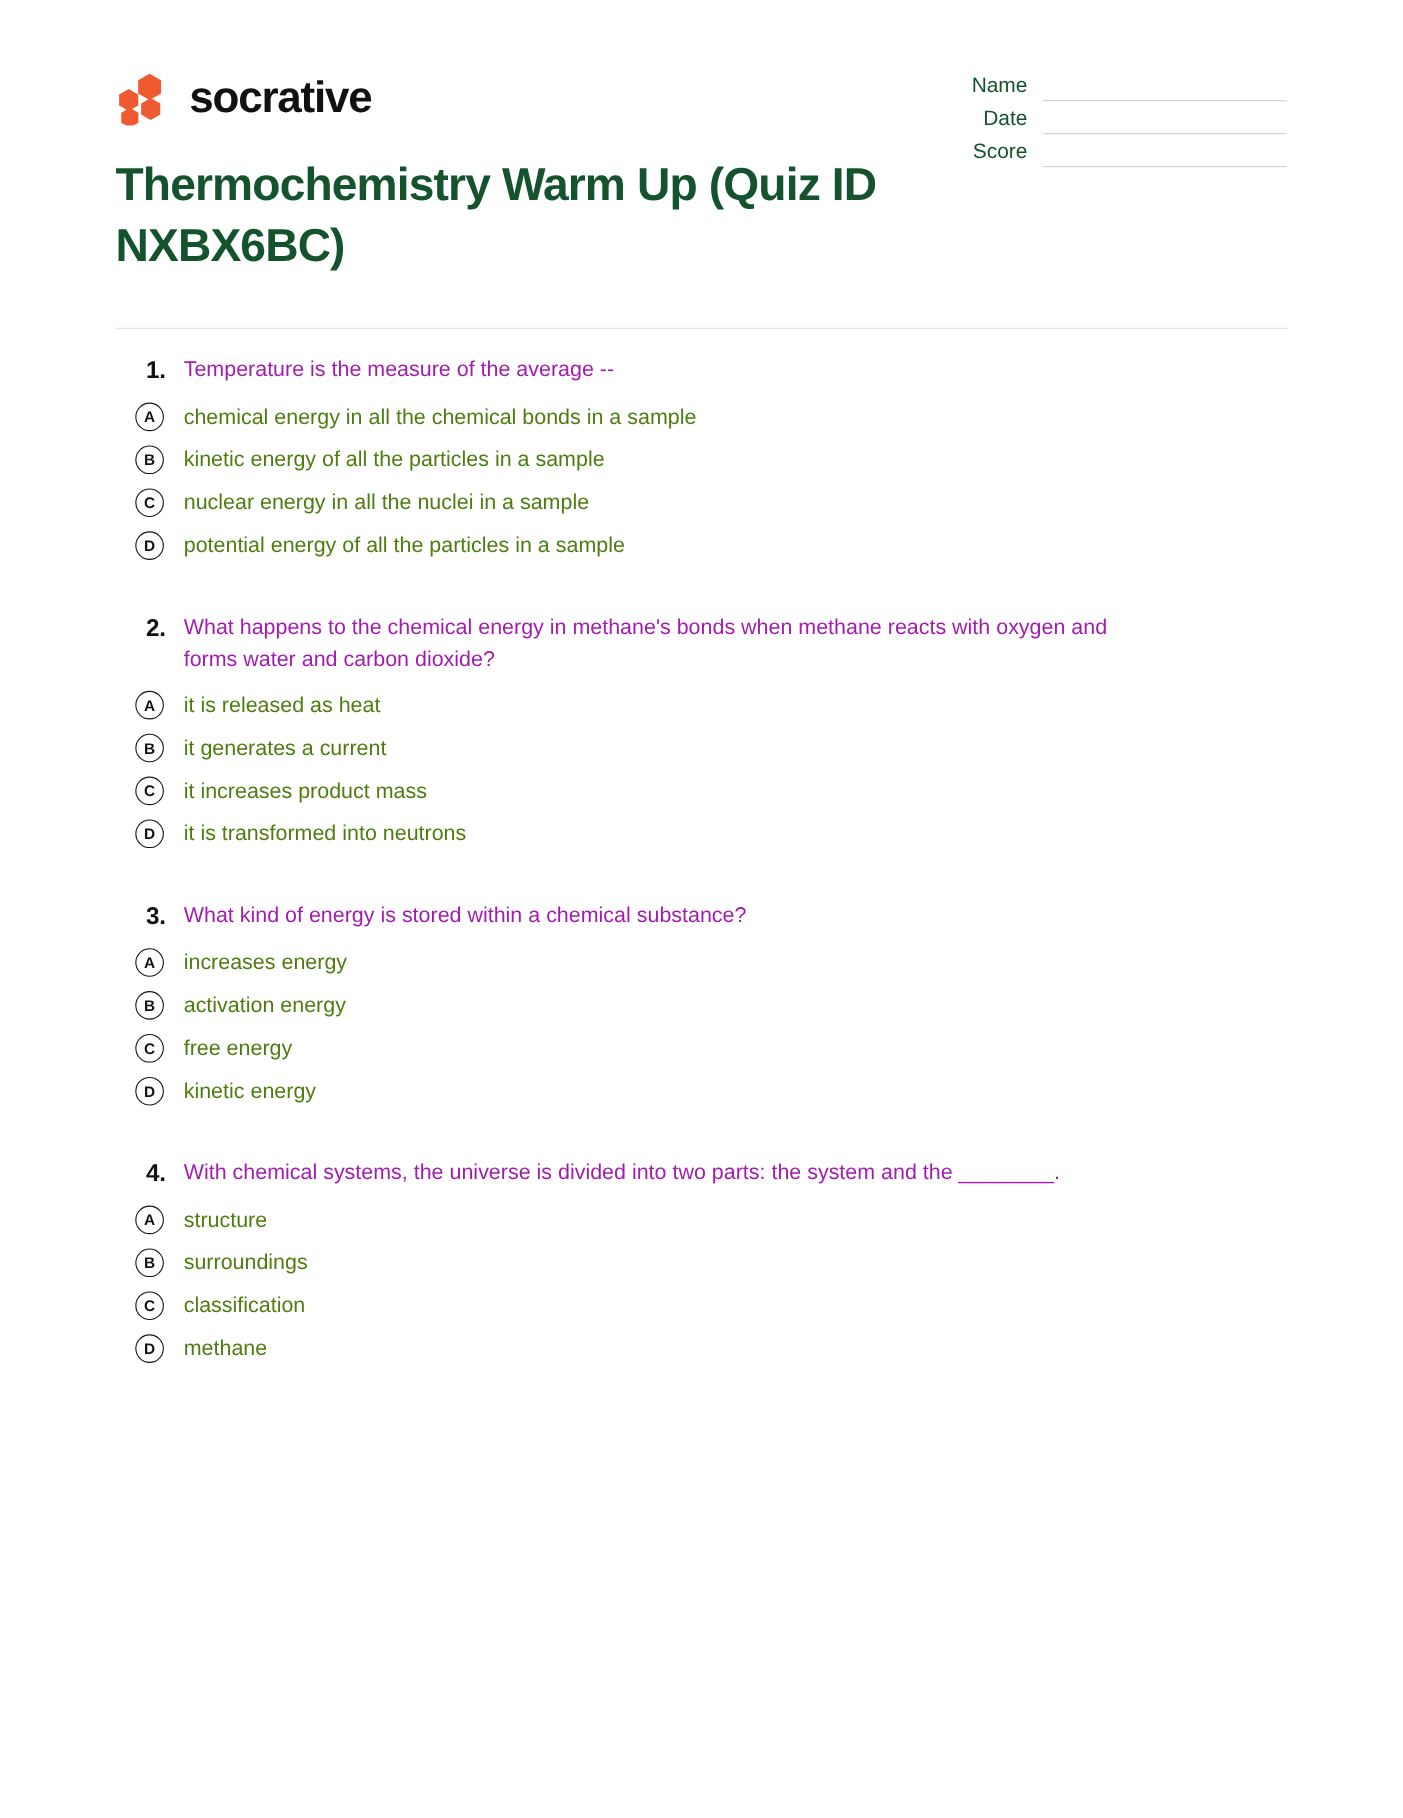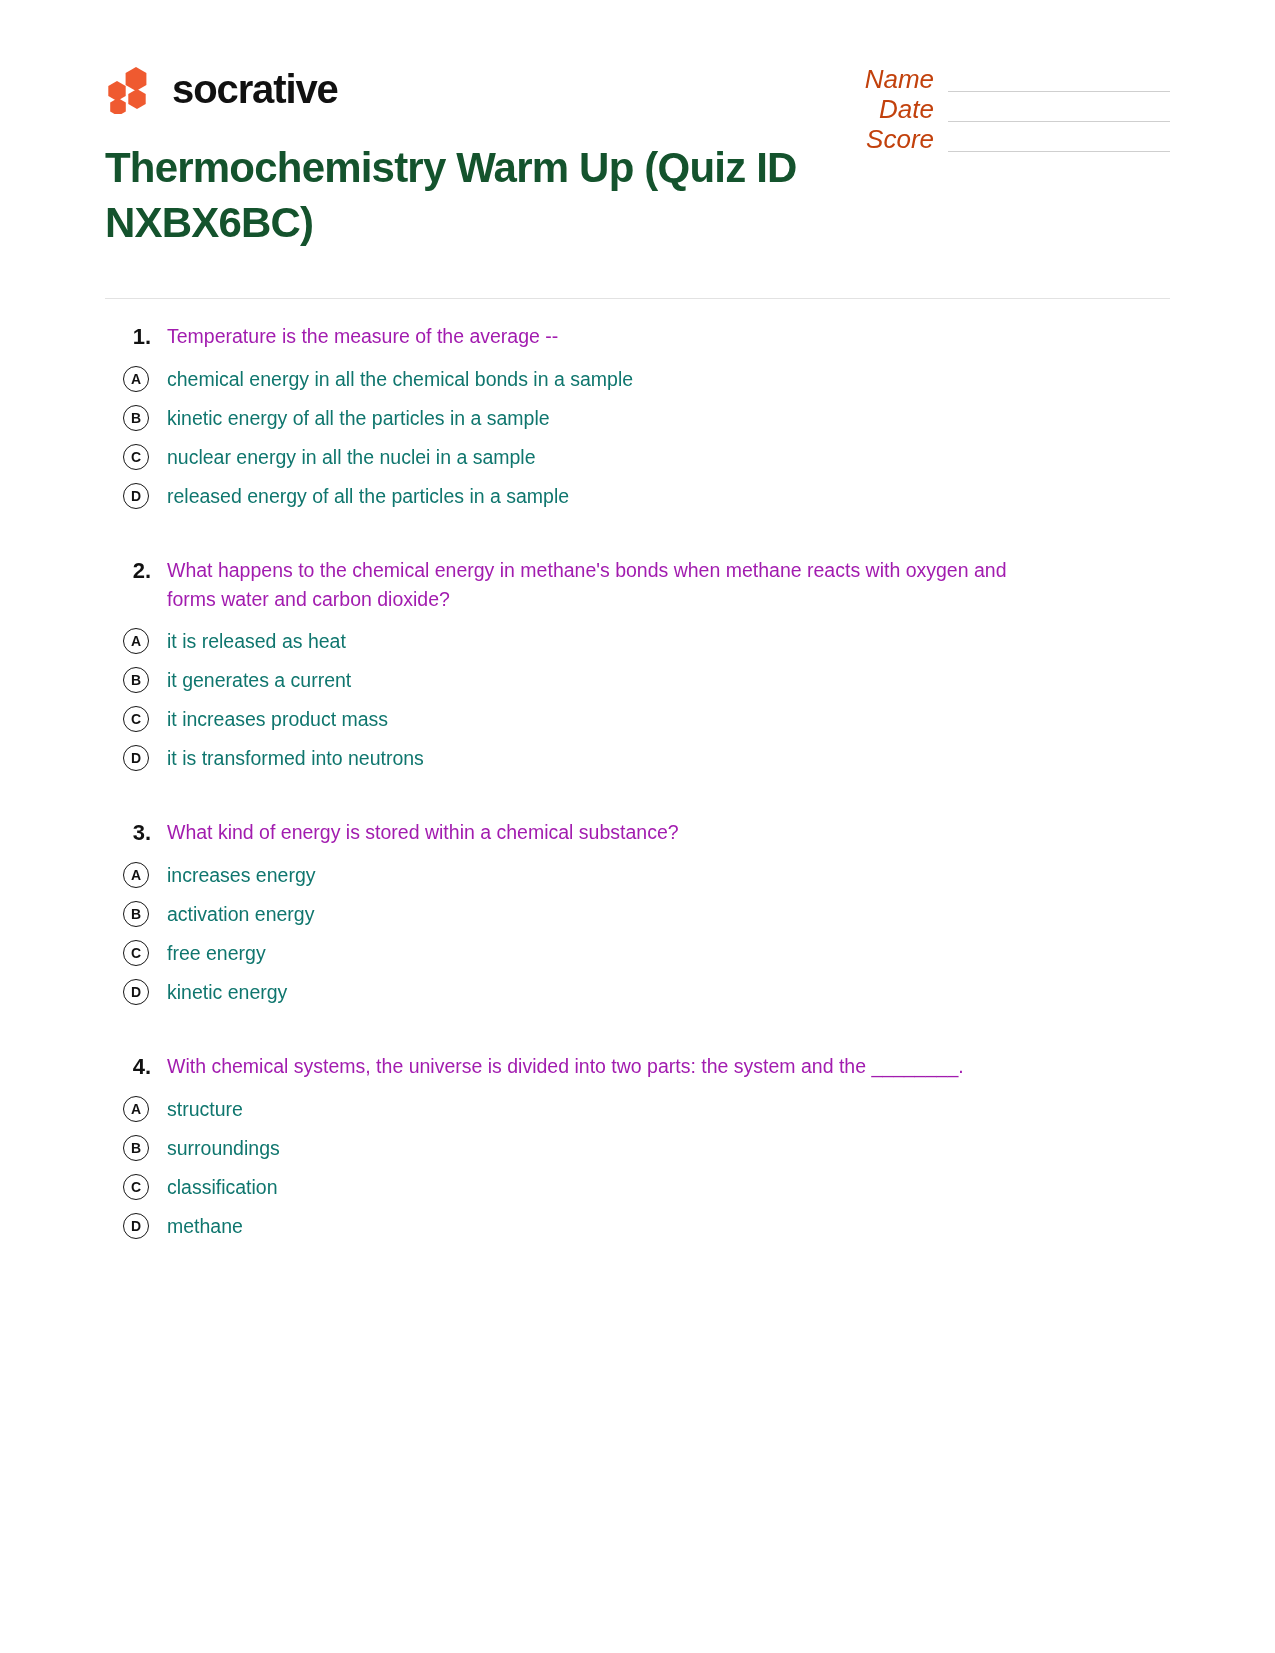--- a/index.html
+++ b/index.html
@@ -70,25 +70,24 @@
   }
   .meta-row {
     display: flex;
     align-items: flex-end;
     justify-content: flex-end;
     gap: 14px;
     height: 30px;
   }
   .meta-row + .meta-row { margin-top: 0px; text-align: right; }
   .meta-label {
-    font-size: 26px;
-    color: #c2410c;
+    font-size: 19px;
+    color: #14532d;
     line-height: 26px;
     white-space: nowrap;
-    font-style: italic;
   }
   .meta-line {
     width: 222px;
     border-bottom: 1.5px solid #cfcfcf;
     height: 22px;
   }
   .meta-score {
     margin-top: 68px;
   }
 
@@ -159,21 +158,21 @@
     justify-content: center;
     font-size: 14px;
     font-weight: 700;
     line-height: 1;
     color: #111;
   }
   .choice-text {
     flex: 1 1 auto;
     font-size: 19.5px;
     line-height: 29px;
-    color: #0f766e;
+    color: #4d7c0f;
     padding-top: 1px;
   }
 </style>
 </head>
 <body>
 
 <div class="page">
 
   <div class="header">
 
@@ -233,21 +232,21 @@
         <div class="choice">
           <div class="choice-bullet">
             <span class="bullet">C</span>
           </div>
           <div class="choice-text">nuclear energy in all the nuclei in a sample</div>
         </div>
         <div class="choice">
           <div class="choice-bullet">
             <span class="bullet">D</span>
           </div>
-          <div class="choice-text">released energy of all the particles in a sample</div>
+          <div class="choice-text">potential energy of all the particles in a sample</div>
         </div>
       </div>
       <div class="question">
         <div class="q-head">
           <div class="q-num">2.</div>
           <div class="q-text">What happens to the chemical energy in methane's bonds when methane reacts with oxygen and forms water and carbon dioxide?</div>
         </div>
         <div class="choice">
           <div class="choice-bullet">
             <span class="bullet">A</span>

